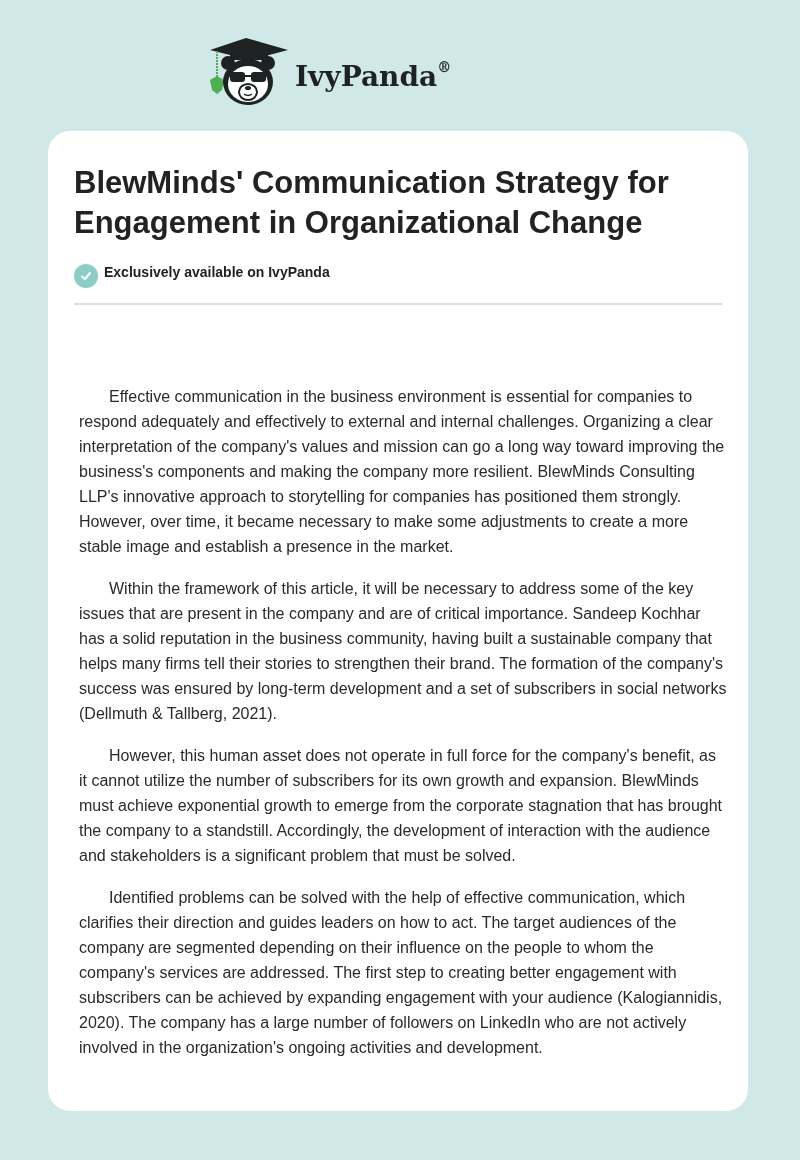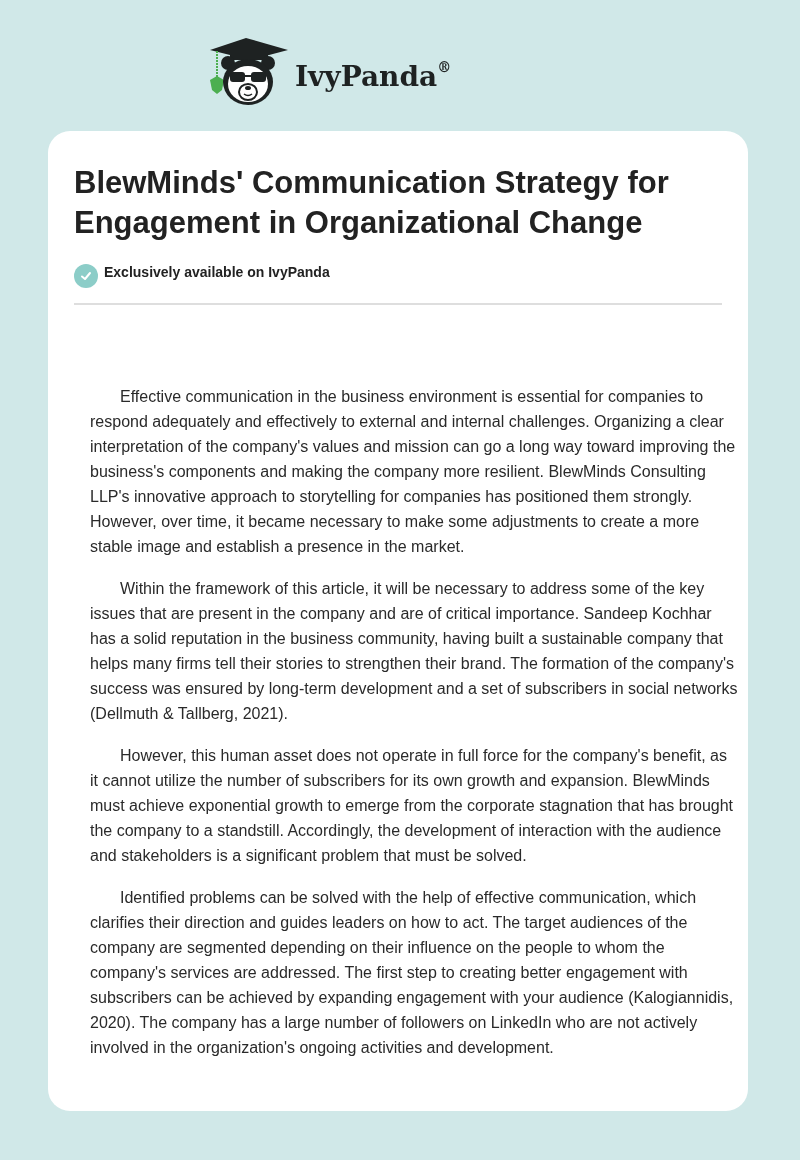--- a/index.html
+++ b/index.html
@@ -37,21 +37,21 @@
   .check-icon {
     width: 24px; height: 24px; border-radius: 50%; background: #8ccdc8;
     display: flex; align-items: center; justify-content: center; margin-right: 6px;
   }
   .badge-text { font-size: 14px; font-weight: bold; color: #222; }
   .divider { position: absolute; left: 26px; top: 172px; width: 648px; height: 2px; background: #dedede; }
   .section-heading {
     position: absolute; left: 26px; top: 194px; margin: 0;
     font-size: 29px; font-weight: bold; color: #222;
   }
-  .body-text { position: absolute; left: 42px; top: 253px; width: 648px; }
+  .body-text { position: absolute; left: 31px; top: 253px; width: 648px; }
   .para {
     margin: 0 0 17px 0; font-size: 16px; line-height: 25px; color: #2a2a2a;
     text-indent: 30px;
   }
 </style>
 </head>
 <body>
 
 <div class="header">
   <div class="logo-icon">

